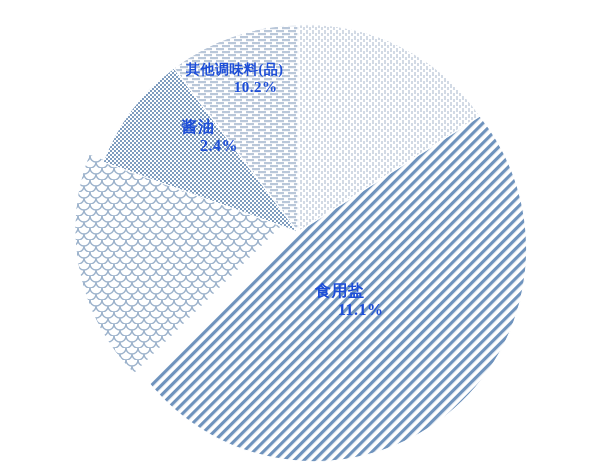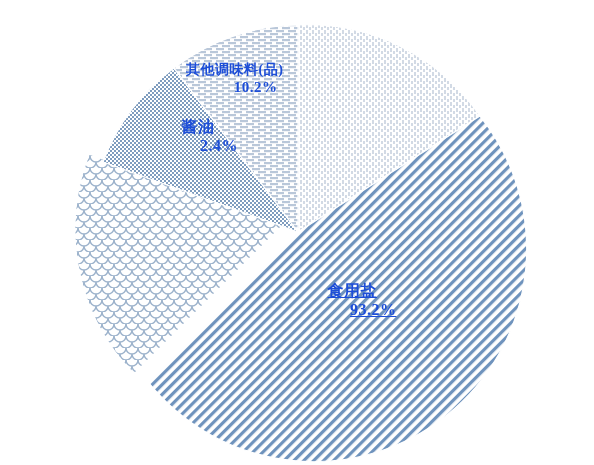--- a/index.html
+++ b/index.html
@@ -44,21 +44,21 @@
     font-size: 16px;
     letter-spacing: 0.5px;
   }
   
   #label-other { left: 186px; top: 62px; font-size: 14px; }
   #label-other .lbl-name { font-size: 14px; }
   #label-other .lbl-value { font-size: 15px; }
   #label-soy { left: 146px; top: 118px; margin-left: 12px; }
   #label-msg { left: 110px; top: 228px; }
   #label-food { left: 326px; top: 98px; }
-  #label-salt { left: 308px; top: 282px; text-decoration: underline; }
+  #label-salt { left: 296px; top: 282px; }
   .lbl-value { font-family: "Liberation Serif", "DejaVu Serif", serif; padding-left: 42px; }
 </style>
 </head>
 <body>
 
 <div id="chart-root">
 
   <svg id="pie-svg" width="594" height="465" viewBox="0 0 594 465">
     <defs>
 
@@ -116,16 +116,16 @@
     <span class="lbl-name">酱油</span>
     <span class="lbl-value">2.4%</span>
   </div>
 
   <div class="slice-label" id="label-msg">
   </div>
 
 
   <div class="slice-label" id="label-salt">
     <span class="lbl-name">食用盐</span>
-    <span class="lbl-value">93.2%</span>
+    <span class="lbl-value">11.1%</span>
   </div>
 
 </div>
 
 </body></html>

